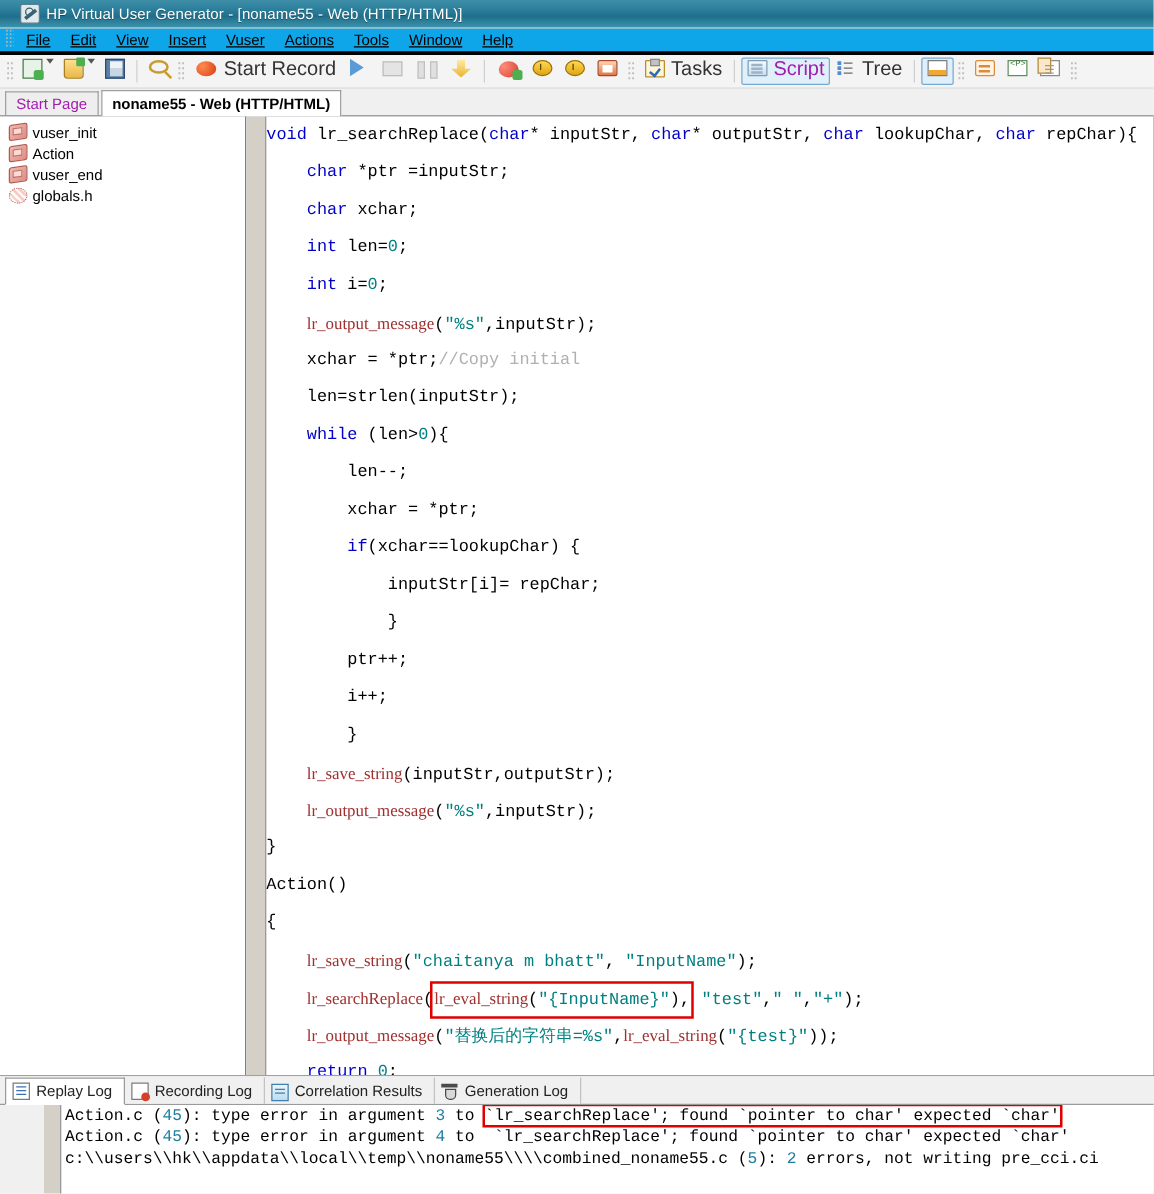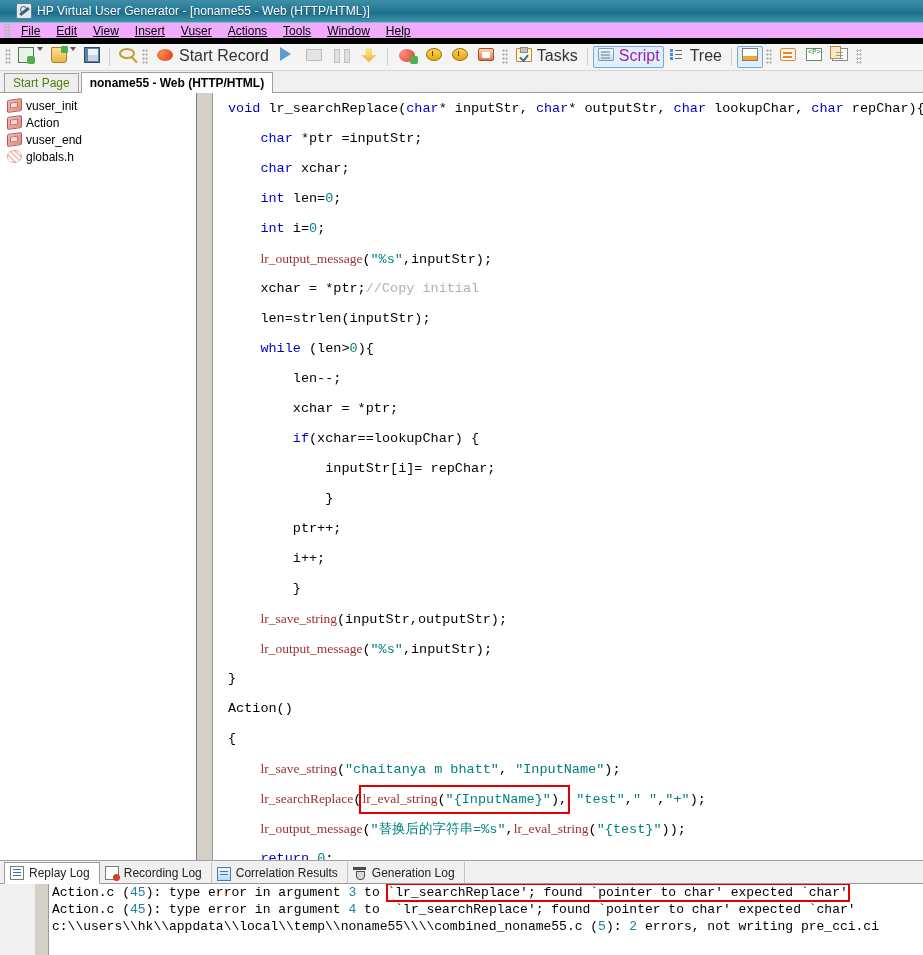--- a/index.html
+++ b/index.html
@@ -57,23 +57,23 @@
     font-size: 12px;
     font-weight: normal;
     letter-spacing: 0.1px;
     text-shadow: 0 1px 0 rgba(0,0,0,0.35);
     white-space: nowrap;
   }
 
   
   .menubar {
     height: 21px; flex: 0 0 21px;
-    background: #f0abfc;
-    display: flex; align-items: center;
-    border-bottom: 6px solid #000000;
+    background: #0ea5e9;
+    display: flex; 
+    border-bottom: 3px solid #000000;
     padding-left: 2px;
   }
   .grip {
     width: 7px; height: 15px;
     margin: 0 2px;
     background-image: radial-gradient(circle at 1.5px 1.5px, #b8b8b8 1px, transparent 1.1px);
     background-size: 3px 3px;
     opacity: .85;
     flex: 0 0 7px;
   }
@@ -177,21 +177,21 @@
     background: #f0f0f0;
     display: flex; align-items: flex-end;
     padding-left: 4px;
     border-bottom: 1px solid #a0a0a0;
   }
   .doctab {
     height: 19px;
     padding: 0 8px;
     display: flex; align-items: center;
     font-size: 12px;
-    color: #4d7c0f;
+    color: #a21caf;
     background: #eeeeee;
     border: 1px solid #a0a0a0;
     border-bottom: none;
     margin-right: 2px;
     cursor: default;
     white-space: nowrap;
   }
   .doctab.selected {
     background: #ffffff;
     font-weight: bold;
@@ -269,21 +269,21 @@
     overflow: hidden;
     padding-top: 1px;
   }
   .code-line {
     height: 30px;
     line-height: 30px;
     font-family: "Liberation Mono", monospace;
     font-size: 13.5px;
     white-space: pre;
     color: #000000;
-    padding-left: 15px;
+    padding-left: 0;
     position: relative;
   }
   .kw { color: #0000c8; }
   .fn { color: #a03030; font-family: Liberation Serif, serif; }
   .str { color: #008080; }
   .num { color: #008080; }
   .cmt { color: #b0b0b0; }
   .hl-box {
     outline: 2px solid #e00000;
     padding: 0 1px;

